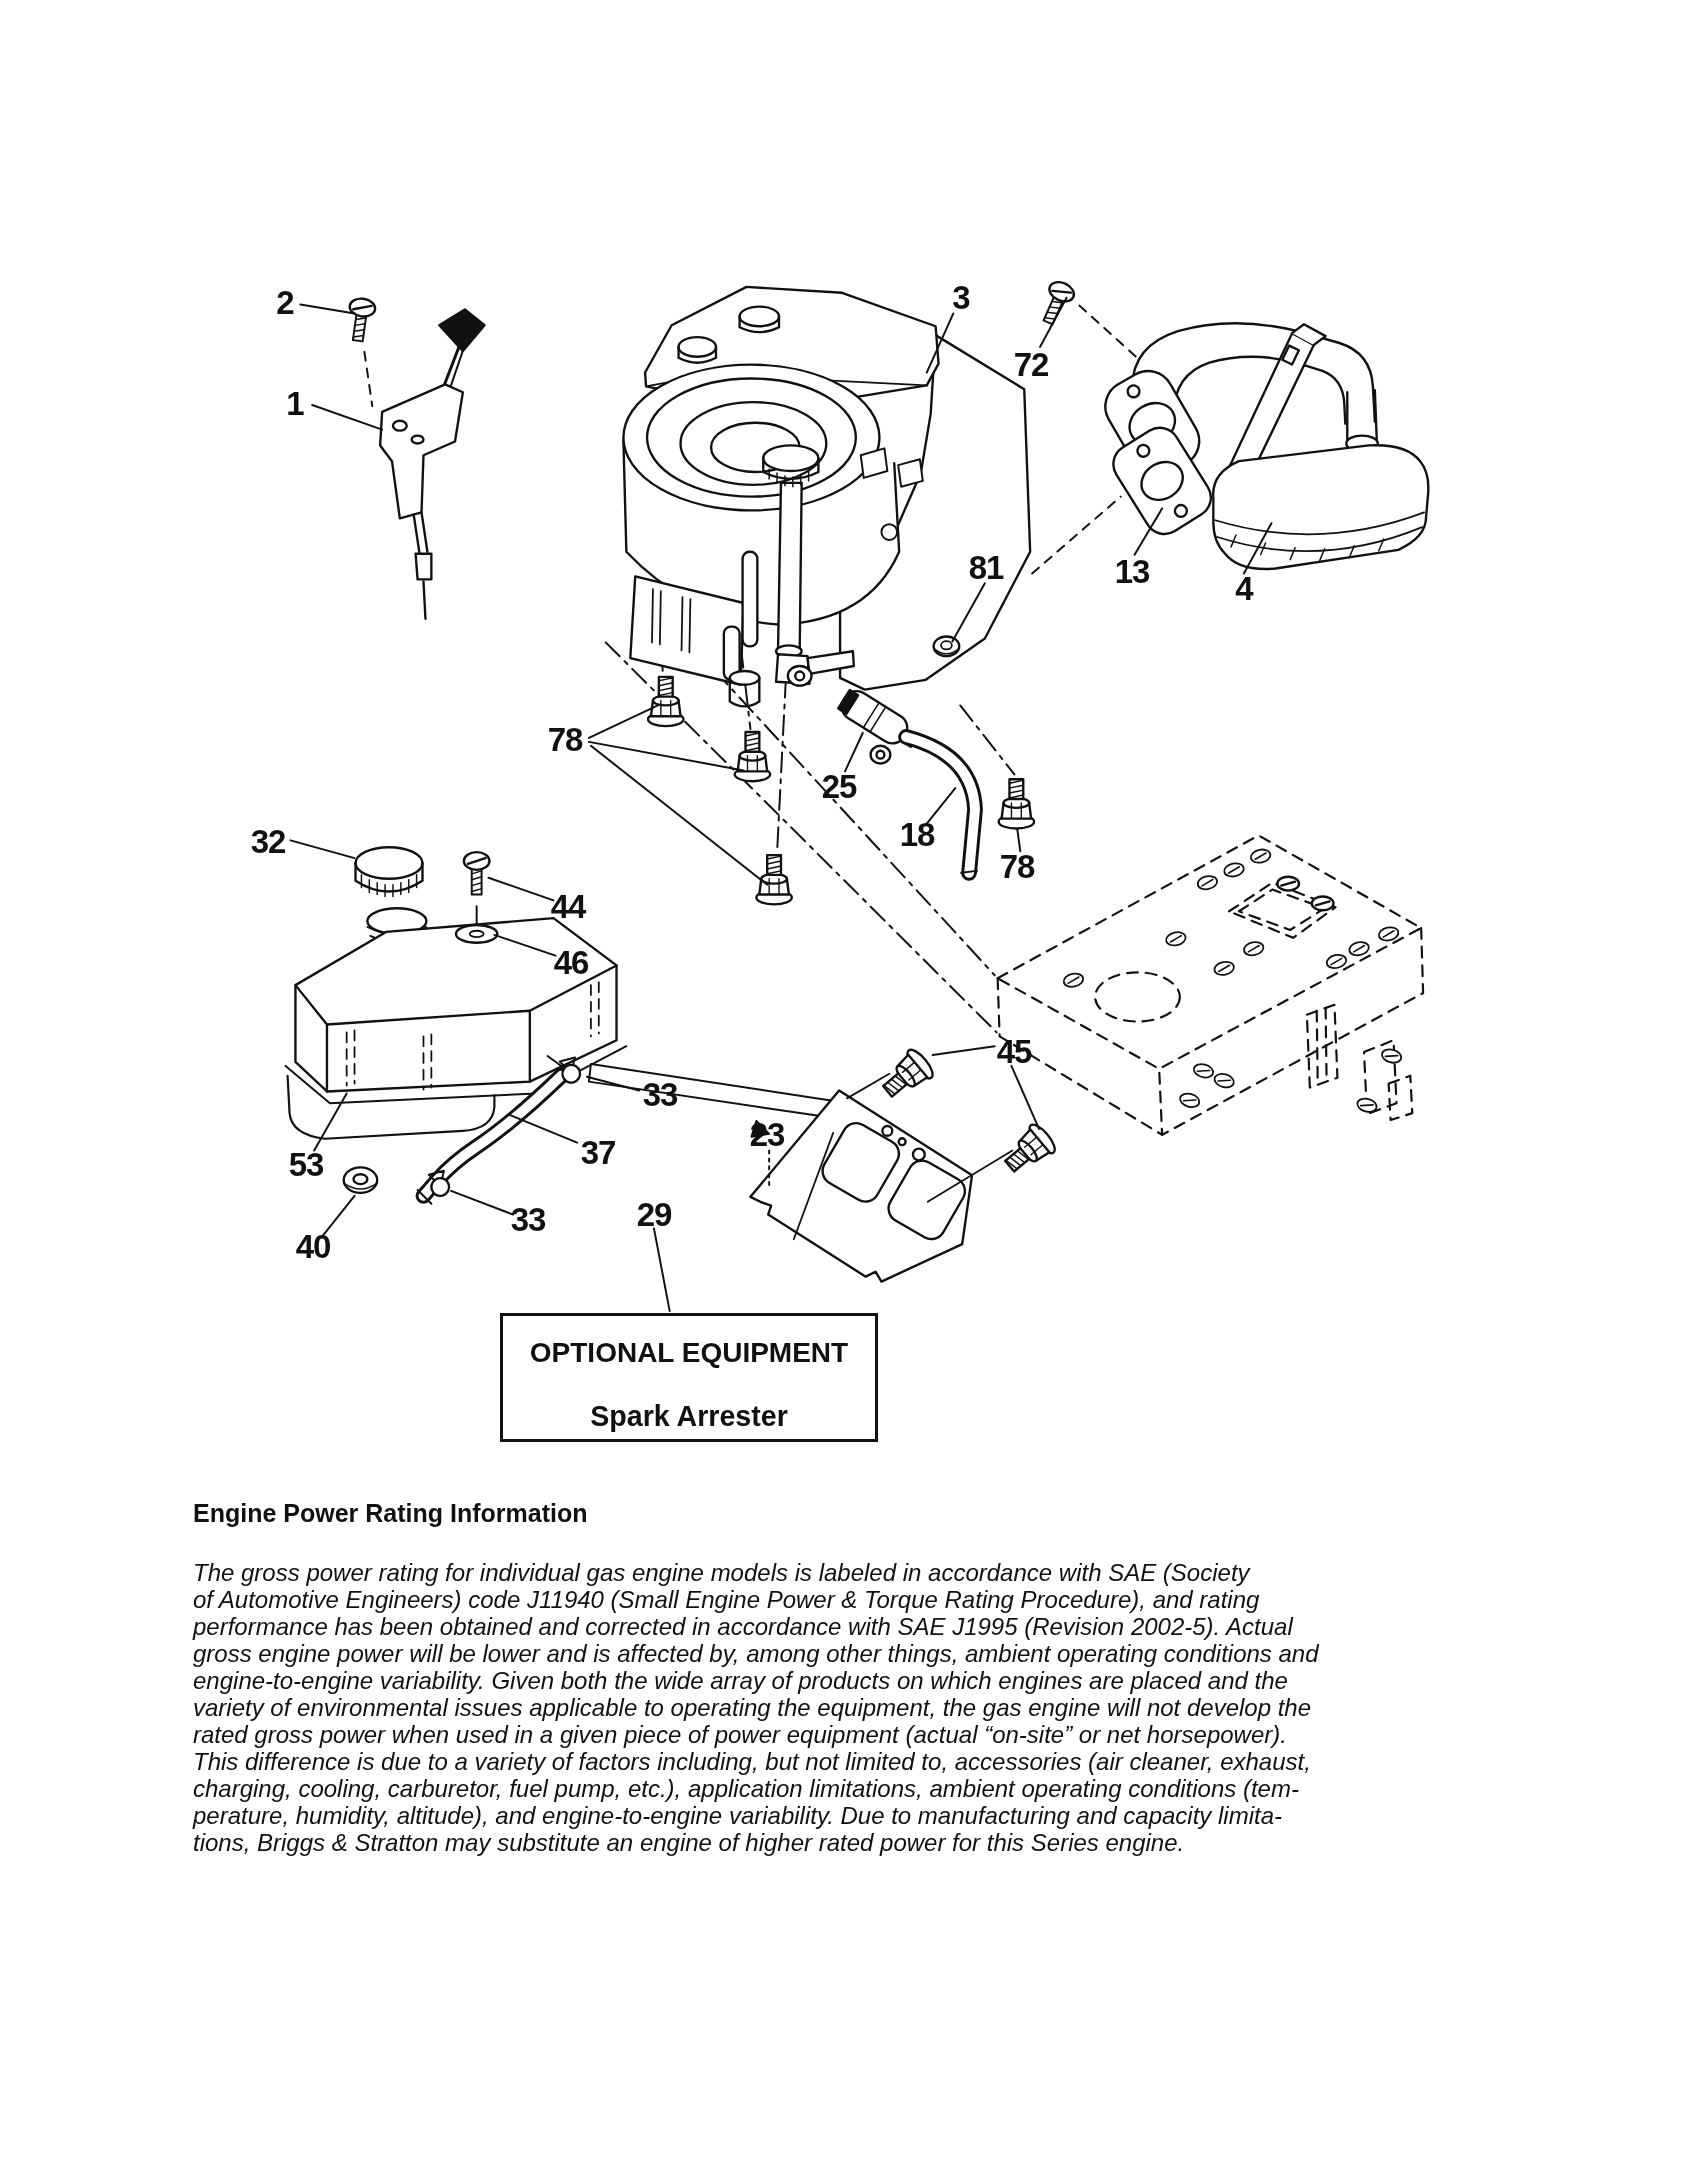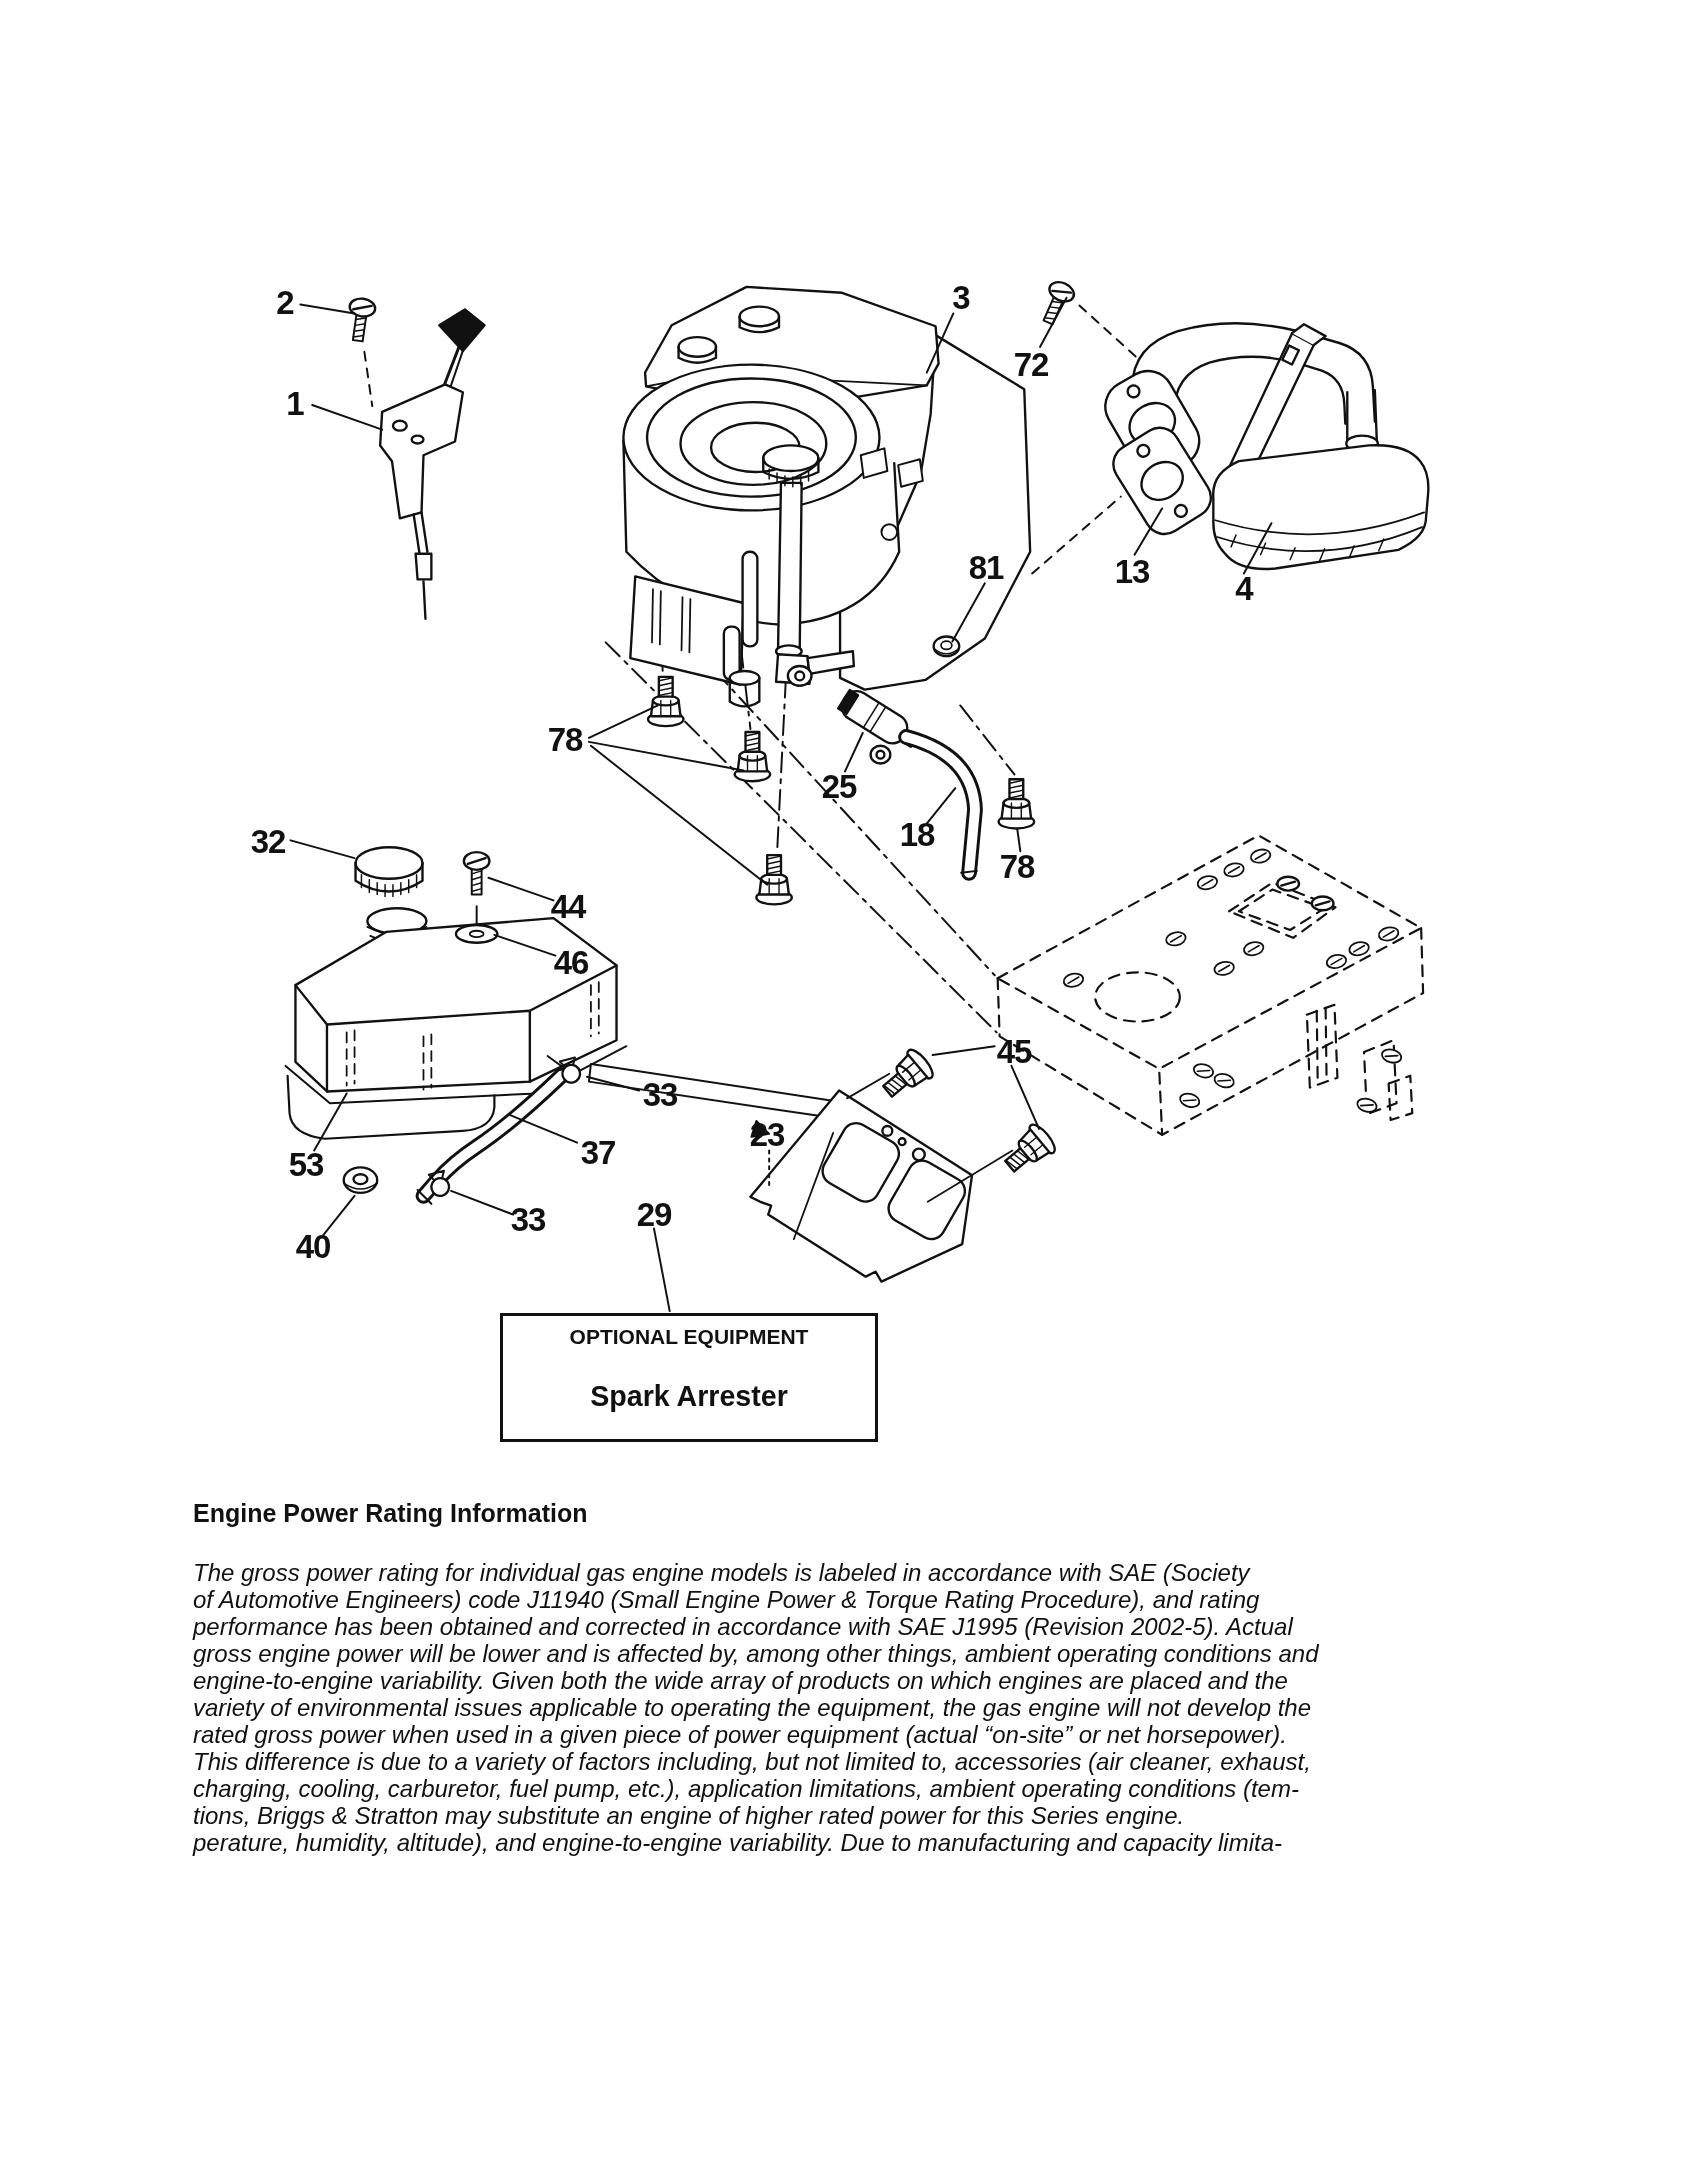--- a/index.html
+++ b/index.html
@@ -10,21 +10,21 @@
   svg{position:absolute;left:0;top:0;}
   .co{
     position:absolute;transform:translate(-50%,-50%);
     font-weight:bold;font-size:33px;letter-spacing:-1px;color:#111;
     font-family:"Liberation Sans", sans-serif;white-space:nowrap;
   }
   .optbox{
     position:absolute;left:500px;top:1313px;width:378px;height:129px;
     border:3px solid #111;background:#fff;text-align:center;box-sizing:border-box;
   }
-  .optbox .t1{margin-top:9px;font-weight:bold;font-size:21px;letter-spacing:0px;}
+  .optbox .t1{margin-top:21px;font-weight:bold;font-size:28px;letter-spacing:0px;}
   .optbox .t2{margin-top:31px;font-weight:bold;font-size:28.6px;}
   .info{position:absolute;left:193px;top:1499px;width:1350px;}
   .info h2{margin:0;font-size:25px;font-weight:bold;}
   .para{margin-top:30.5px;font-size:24px;line-height:27px;font-style:italic;}
   .para div{white-space:nowrap;}
 </style>
 </head>
 <body>
 
 <div class="page">
@@ -339,19 +339,19 @@
     <div class="para">
       <div>The gross power rating for individual gas engine models is labeled in accordance with SAE (Society</div>
       <div>of Automotive Engineers) code J11940 (Small Engine Power &amp; Torque Rating Procedure), and rating</div>
       <div>performance has been obtained and corrected in accordance with SAE J1995 (Revision 2002-5).  Actual</div>
       <div>gross engine power will be lower and is affected by, among other things, ambient operating conditions and</div>
       <div>engine-to-engine variability.  Given both the wide array of products on which engines are placed and the</div>
       <div>variety of environmental issues applicable to operating the equipment, the gas engine will not develop the</div>
       <div>rated gross power when used in a given piece of power equipment (actual “on-site” or net horsepower).</div>
       <div>This difference is due to a variety of factors including, but not limited to, accessories (air cleaner, exhaust,</div>
       <div>charging, cooling, carburetor, fuel pump, etc.), application limitations, ambient operating conditions (tem-</div>
+      <div>perature, humidity, altitude), and engine-to-engine variability.  Due to manufacturing and capacity limita-</div>
       <div>tions, Briggs &amp; Stratton may substitute an engine of higher rated power for this Series engine.</div>
-      <div>perature, humidity, altitude), and engine-to-engine variability.  Due to manufacturing and capacity limita-</div>
     </div>
   </div>
 
 </div>
 
 
 </body></html>

